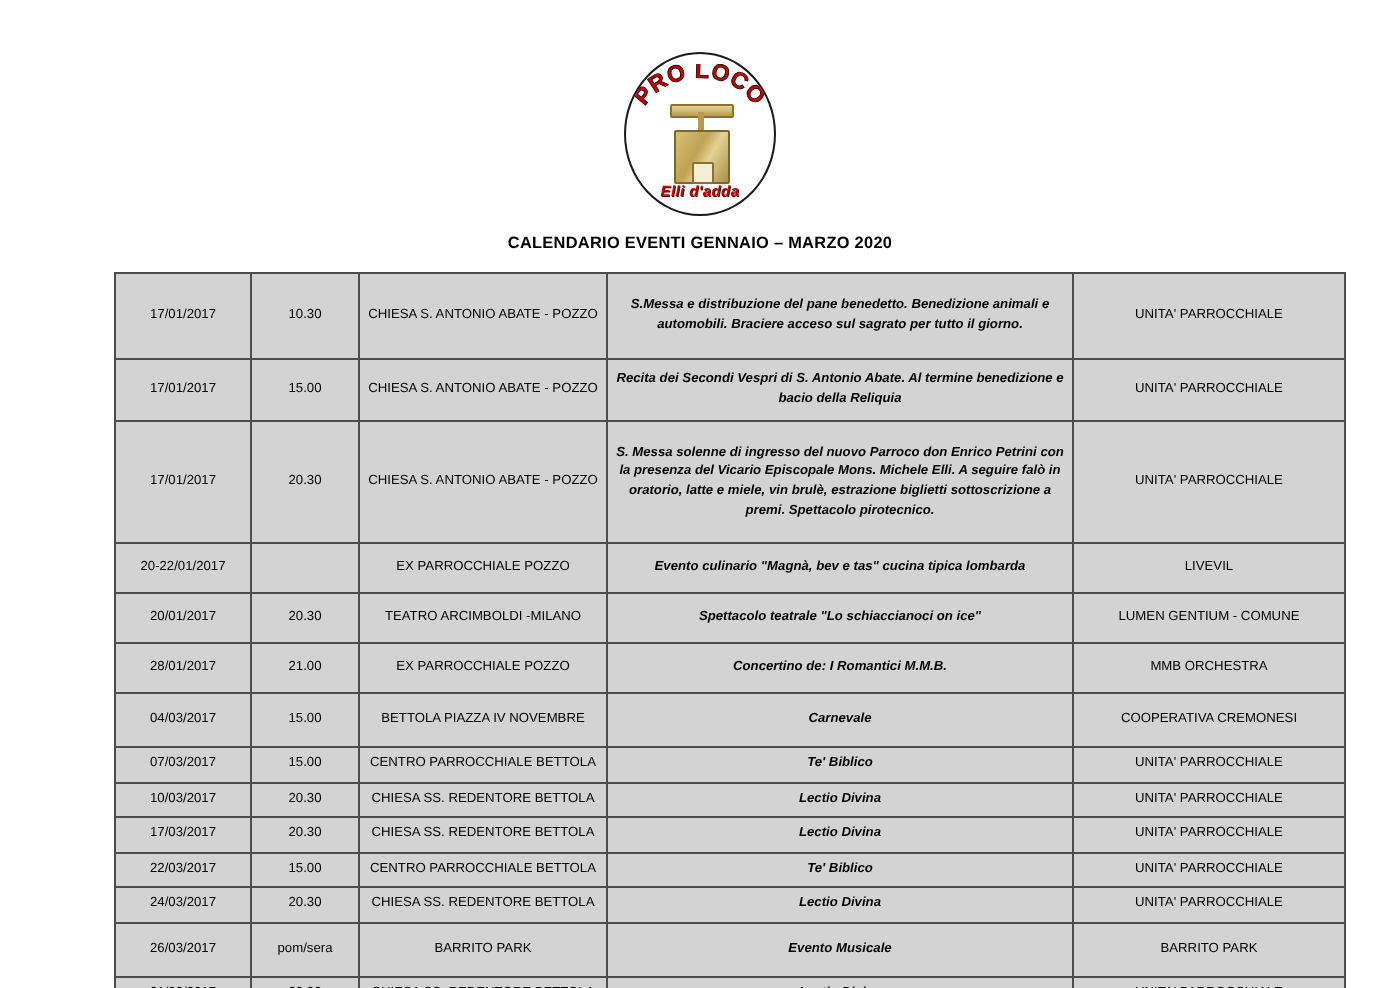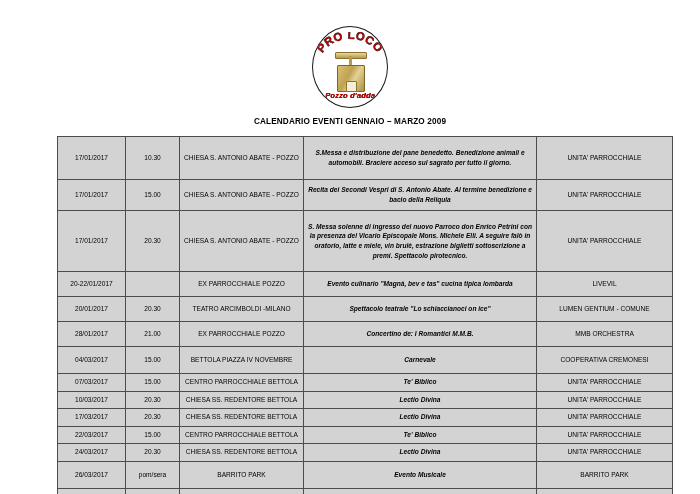--- a/index.html
+++ b/index.html
@@ -182,25 +182,25 @@
           <textPath href="#arcpath" startOffset="50%" text-anchor="middle">PRO LOCO</textPath>
         </text>
       </svg>
       <div class="well">
         <div class="well-roof"></div>
         <div class="well-post"></div>
         <div class="well-body">
           <div class="well-open"></div>
         </div>
       </div>
-      <div class="logo-sub">Pozzo d'adda</div>
+      <div class="logo-sub">Elli d'adda</div>
     </div>
   </div>
 
-  <div class="doc-title">CALENDARIO EVENTI GENNAIO – MARZO 2009</div>
+  <div class="doc-title">CALENDARIO EVENTI GENNAIO – MARZO 2020</div>
 
   <div class="table-wrap">
     <table class="cal">
       <tbody>
           <tr>
             <td class="c-date tall-a">17/01/2017</td>
             <td class="c-time tall-a">10.30</td>
             <td class="c-place tall-a">CHIESA  S. ANTONIO ABATE - POZZO</td>
             <td class="c-event tall-a">S.Messa e distribuzione del pane benedetto. Benedizione animali e automobili. Braciere acceso sul sagrato per tutto il giorno.</td>
             <td class="c-org tall-a">UNITA' PARROCCHIALE</td>

